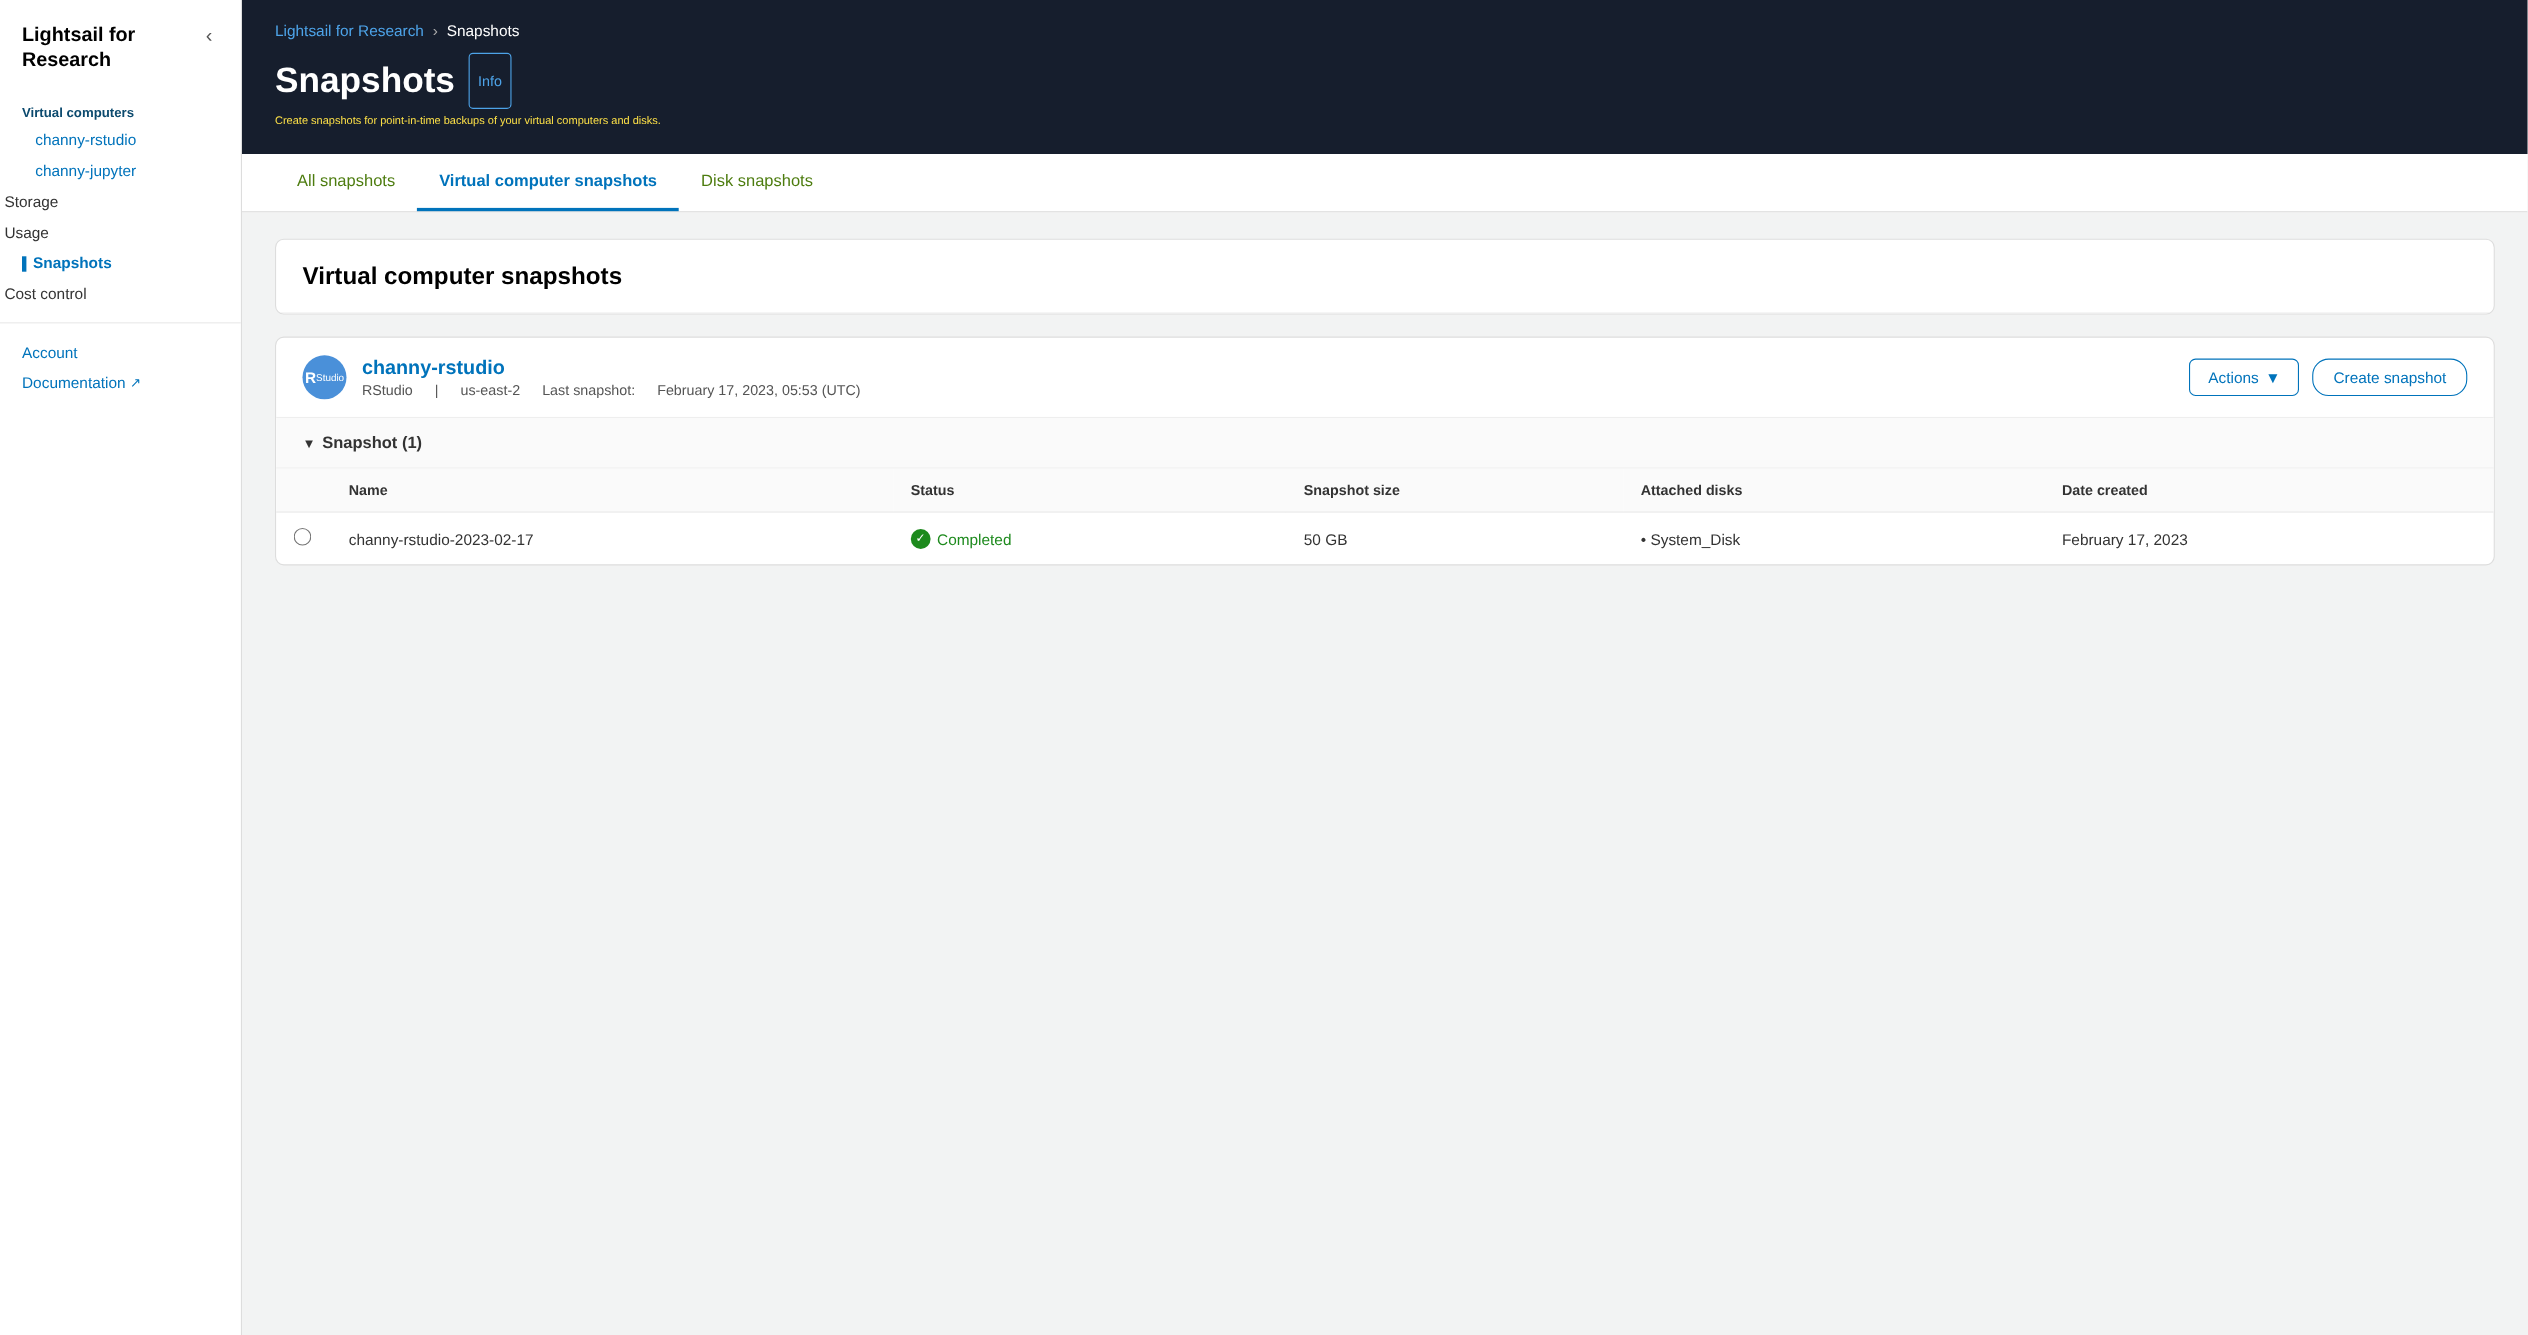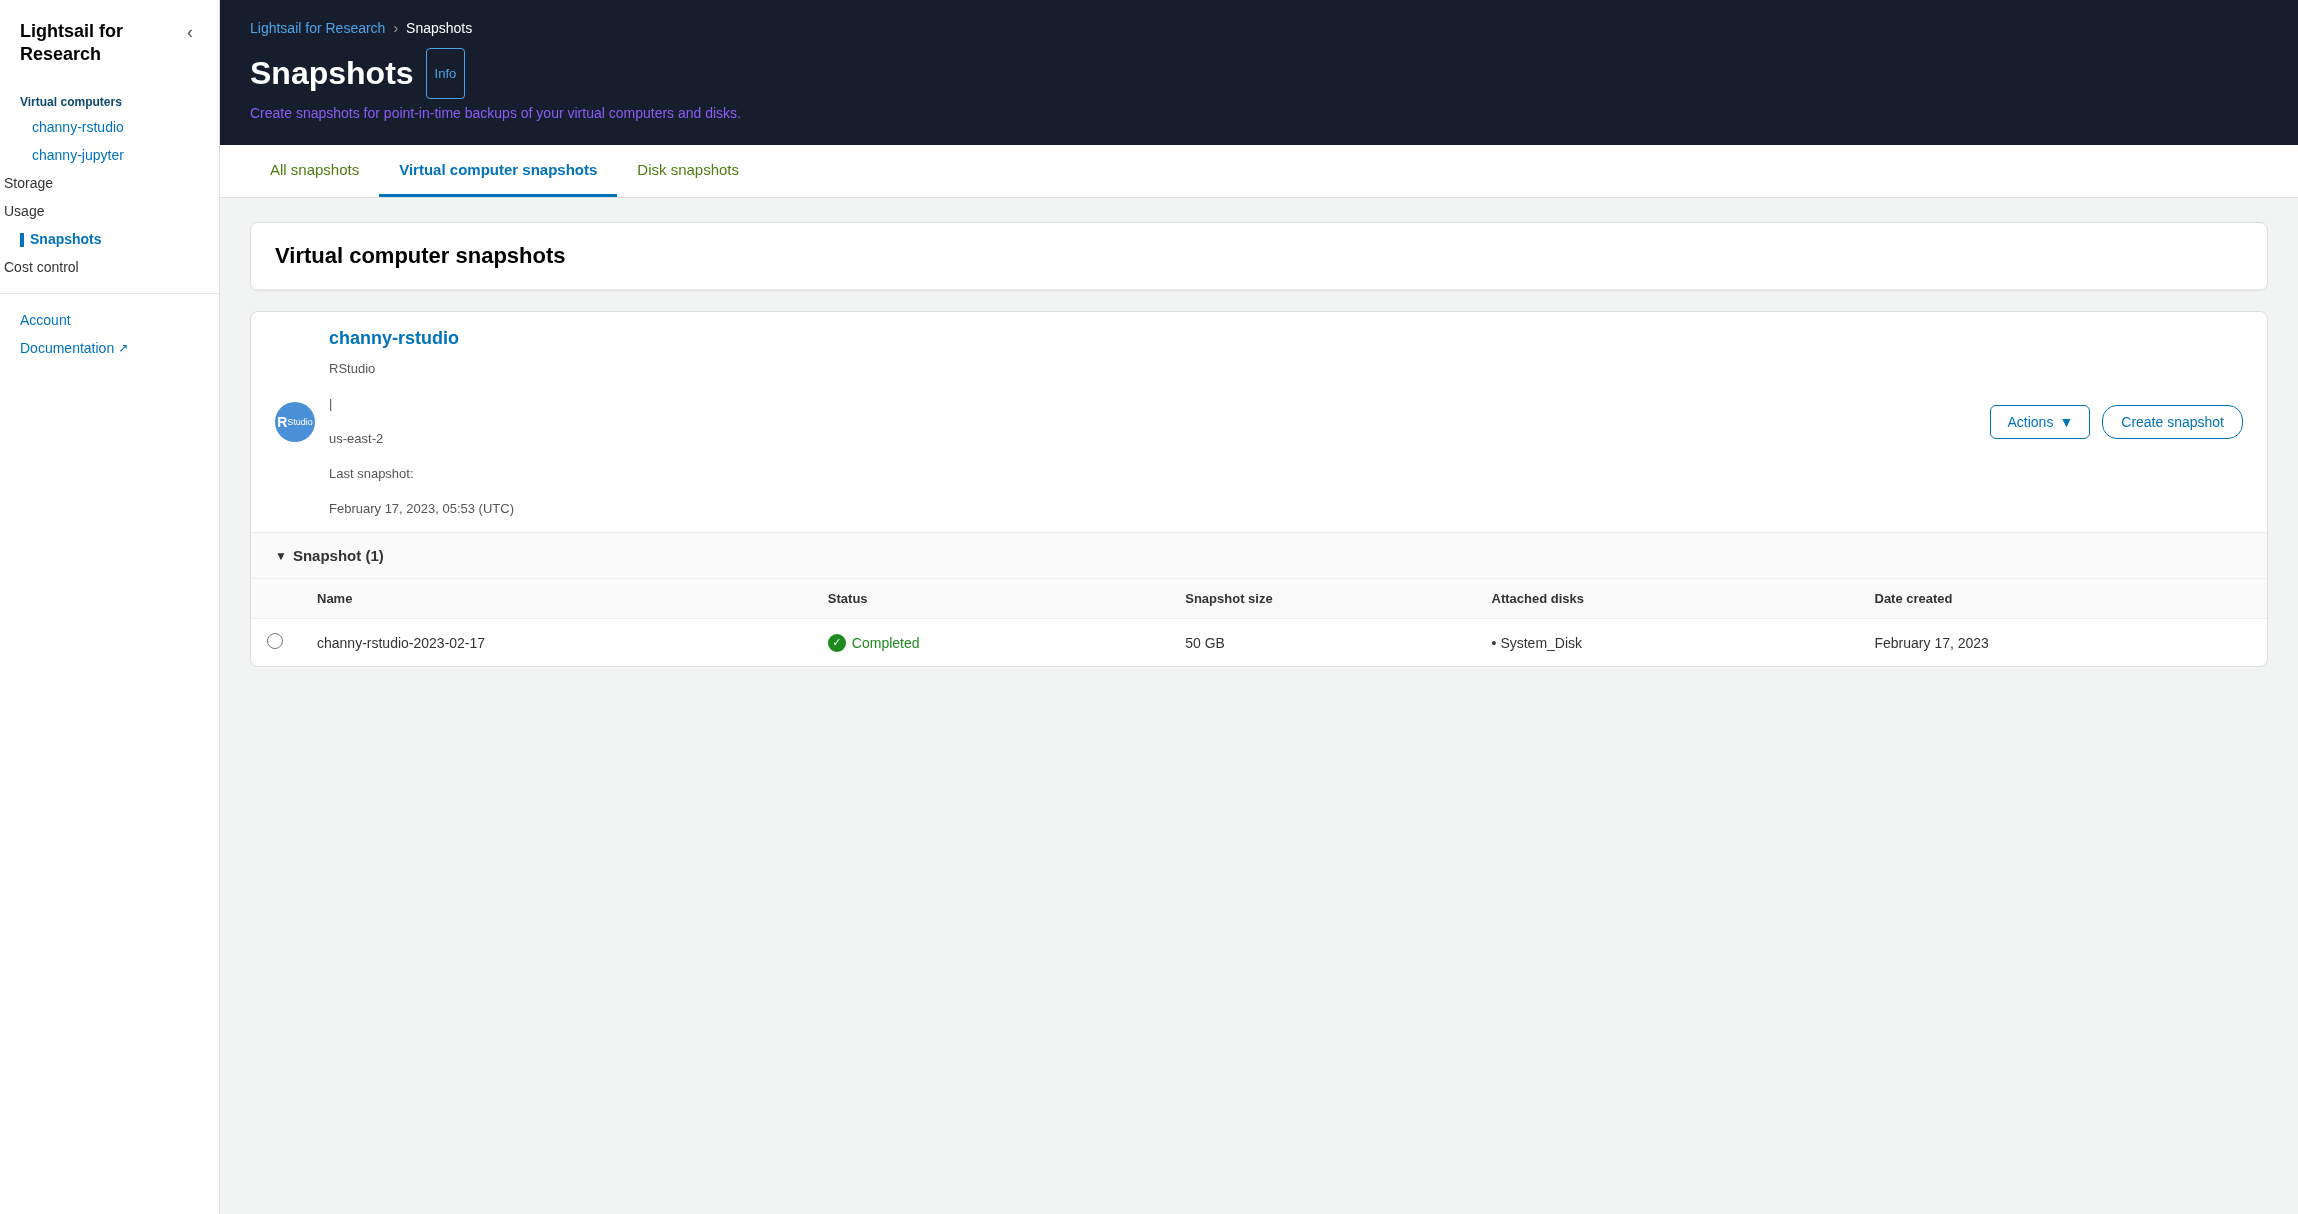--- a/index.html
+++ b/index.html
@@ -128,22 +128,22 @@
     }
     .info-badge {
       font-size: 13px;
       color: #4da3e8;
       cursor: pointer;
       border: 1px solid #4da3e8;
       border-radius: 4px;
       padding: 17px 8px;
     }
     .page-subtitle {
-      font-size: 14px;
-      color: #8b5cf6;
+      font-size: 10px;
+      color: #fde047;
     }
 
     
     .content {
       flex: 1;
       overflow-y: auto;
       padding: 0;
       background: #f2f3f3;
     }
 
@@ -225,24 +225,23 @@
     }
     .computer-name {
       font-size: 18px;
       font-weight: 600;
       color: #0073bb;
       cursor: pointer;
     }
     .computer-meta {
       font-size: 13px;
       color: #555;
-      margin-top: 12px;
+      margin-top: 2px;
       display: flex;
       gap: 20px;
-      flex-direction: column;
     }
     .computer-actions {
       display: flex;
       gap: 12px;
     }
     .btn-actions {
       border: 1.5px solid #0073bb;
       background: #fff;
       color: #0073bb;
       font-size: 14px;

